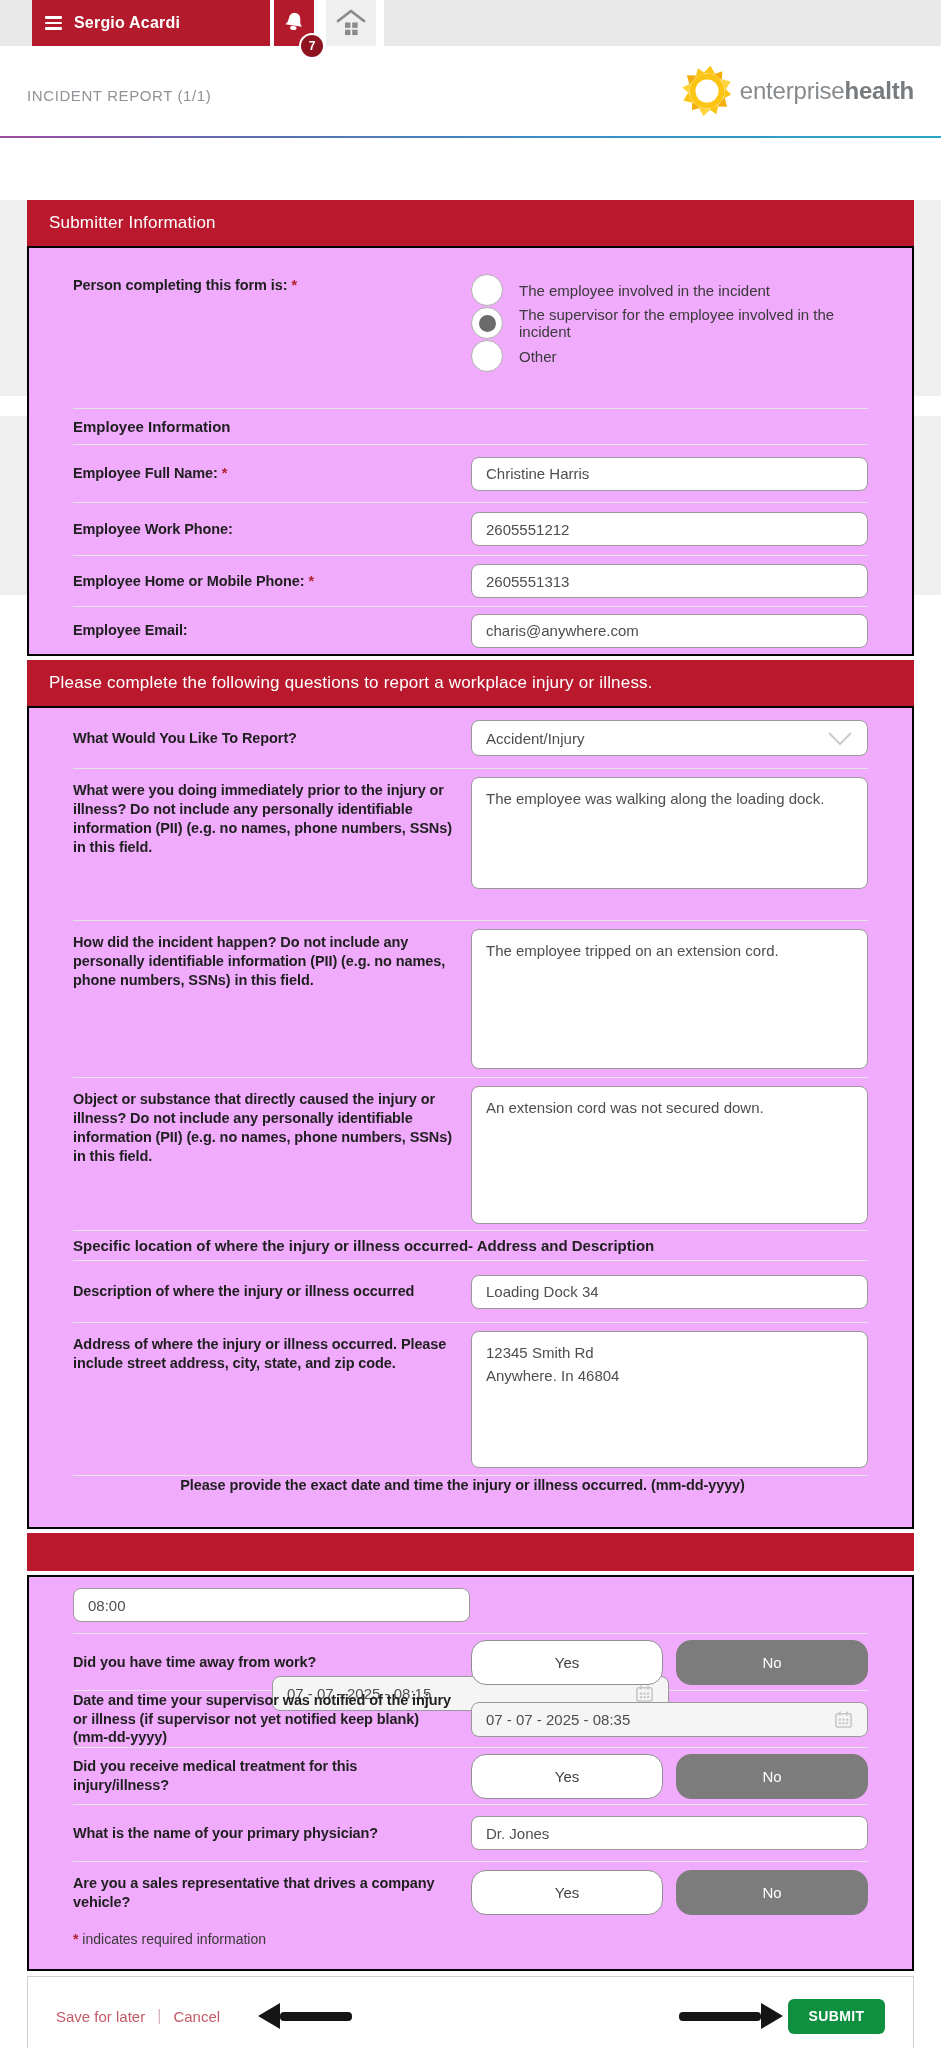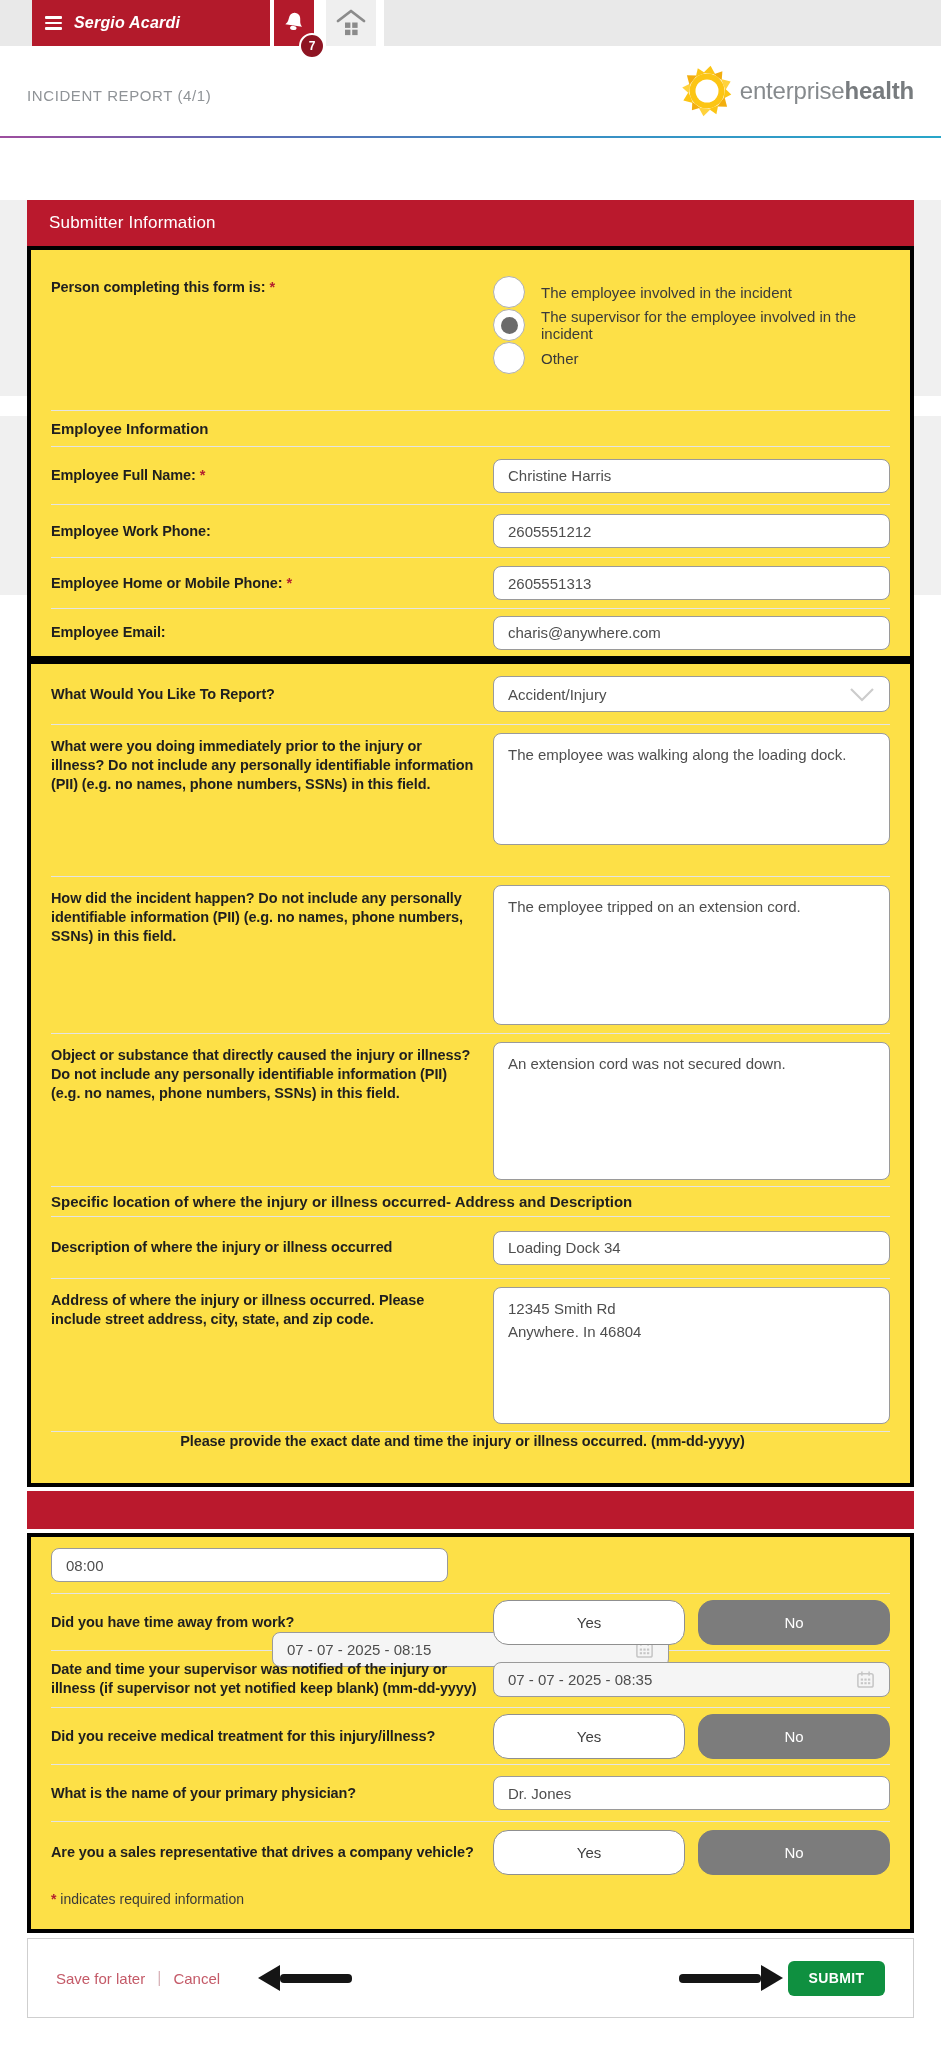--- a/index.html
+++ b/index.html
@@ -10,21 +10,21 @@
   }
   
   .bg-band { position:absolute; left:0; width:941px; background:#f0f0f0; z-index:0; }
   #band-a { top:200px; height:196px; }
   #band-b { top:416px; height:179px; }
 
   
   .topstrip { position:relative; width:941px; height:46px; background:#e9e9e9; z-index:5; }
   .user-block {
     position:absolute; left:32px; top:0; width:238px; height:46px; background:#b31a2b;
-    display:flex; align-items:center; gap:12px; padding-left:13px; cursor:pointer;font-style:italic;
+    display:flex; align-items:center; gap:12px; padding-left:13px; cursor:pointer;
   }
   .burger { display:flex; flex-direction:column; gap:3px; }
   .burger i { display:block; width:17px; height:2.6px; background:#fff; border-radius:1px; }
   .user-name { color:#fff; font-size:16px; font-weight:bold; letter-spacing:0.2px; }
   .gapline { position:absolute; top:0; height:46px; background:#fff; }
   .bell-sq {
     position:absolute; left:274px; top:0; width:40px; height:46px; background:#b31a2b;
     display:flex; align-items:center; justify-content:center; cursor:pointer;
   }
   .home-sq {
@@ -48,21 +48,21 @@
   .brand-text b { color:#777b7e; }
   .gradline { width:941px; height:2px; background:linear-gradient(90deg,#9e4d9e 0%,#5f6bb3 25%,#3a8ec4 60%,#28a6c9 100%); }
 
   
   .main { position:relative; z-index:2; padding:62px 27px 0 27px; }
   .secbar {
     height:46px; background:#ba192d; color:#fff; display:flex; align-items:center;
     padding-left:22px; font-size:17px; letter-spacing:0.2px;
   }
   .secbar.empty { height:38px; margin-top:4px; }
-  .card { background:#fde047; border:4px solid #000000; padding:0 20px; }
+  .card { background:#f0abfc; border:2px solid #000000; padding:0 44px; }
   .row { display:flex; border-top:1px solid #e4e4e4; }
   .row:first-child { border-top:none; }
   .label-col { flex:1 1 auto; padding-right:16px; color:#1f1f1f; font-size:14.5px; font-weight:bold; letter-spacing:-0.1px; line-height:1.3; }
   .ctrl-col { width:397px; flex:0 0 397px; display:flex; align-items:center; }
   .req { color:#b4212f; font-weight:bold; }
   .v-center { align-items:center; }
   .v-top { align-items:flex-start; }
 
   .textbox, .selectbox, .datebox, .areabox {
     width:100%; border:1px solid #9a9a9a; border-radius:8px; background:#fff;
@@ -167,21 +167,21 @@
         <rect x="10" y="21.7" width="5.4" height="5.4" fill="#8b8b8b"></rect>
         <rect x="17.2" y="21.7" width="5.4" height="5.4" fill="#8b8b8b"></rect>
       </svg>
     </span>
   </div>
   <div class="gapline" style="left:376px;width:8px;"></div>
   <div class="badge">7</div>
 </div>
 
 <div class="pageheader">
-  <div class="page-title">INCIDENT REPORT (4/1)</div>
+  <div class="page-title">INCIDENT REPORT (1/1)</div>
   <div class="brand">
     <span style="display:flex;">
       <svg width="54" height="54" viewBox="0 0 54 54">
         <g>
           <polygon points="27,1.5 33,9.5 21,9.5" fill="#fcc514" transform="rotate(8 27 27)"></polygon>
           <polygon points="27,2 32,9.5 22,9.5" fill="#f3ae0e" transform="rotate(38 27 27)"></polygon>
           <polygon points="27,1.5 33,9.5 21,9.5" fill="#ffd23c" transform="rotate(68 27 27)"></polygon>
           <polygon points="27,2.5 32,9.5 22,9.5" fill="#fcc514" transform="rotate(98 27 27)"></polygon>
           <polygon points="27,1.5 33,9.5 21,9.5" fill="#f3ae0e" transform="rotate(128 27 27)"></polygon>
           <polygon points="27,2 32,9.5 22,9.5" fill="#fcc514" transform="rotate(158 27 27)"></polygon>
@@ -264,20 +264,21 @@
     </div>
 
     <div class="row v-center r-h48">
       <div class="label-col">Employee Email:</div>
       <div class="ctrl-col">
           <div class="textbox">charis@anywhere.com</div>
         </div>
     </div>
   </div>
 
+  <div class="secbar" style="margin-top:4px;">Please complete the following questions to report a workplace injury or illness.</div>
   <div class="card">
 
     <div class="row v-center r-h60">
       <div class="label-col">What Would You Like To Report?</div>
       <div class="ctrl-col">
         <div class="selectbox">
           <span>Accident/Injury</span>
           <span style="display:flex;">
             <svg width="26" height="15" viewBox="0 0 26 15">
                 <polyline points="2,2 13,13 24,2" stroke="#cccccc" stroke-width="2.2" fill="none"></polyline>

